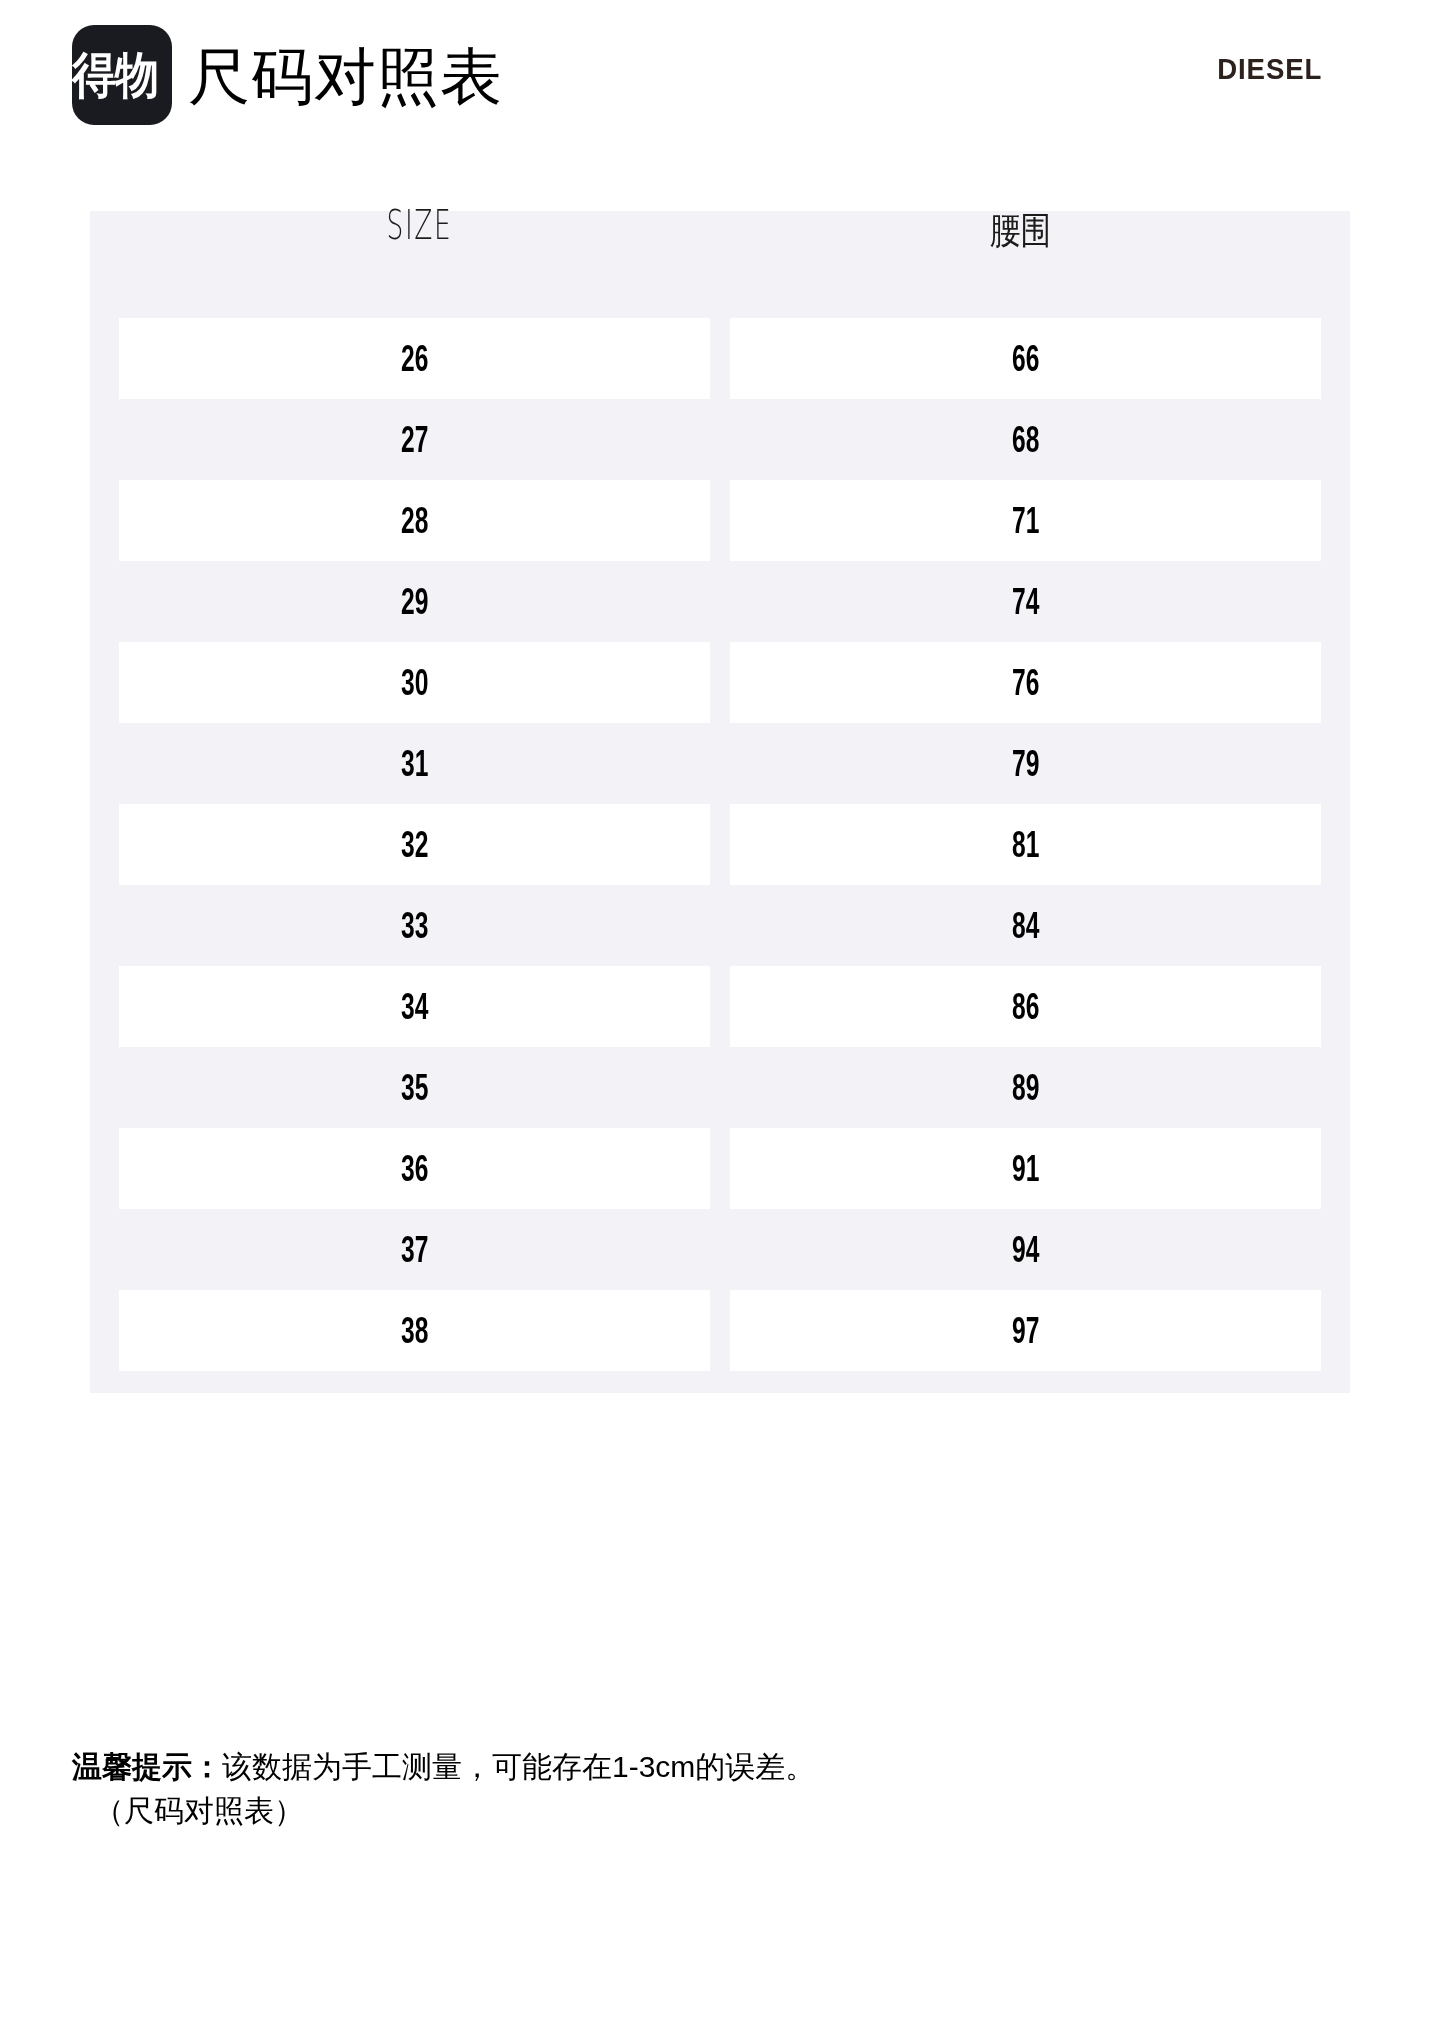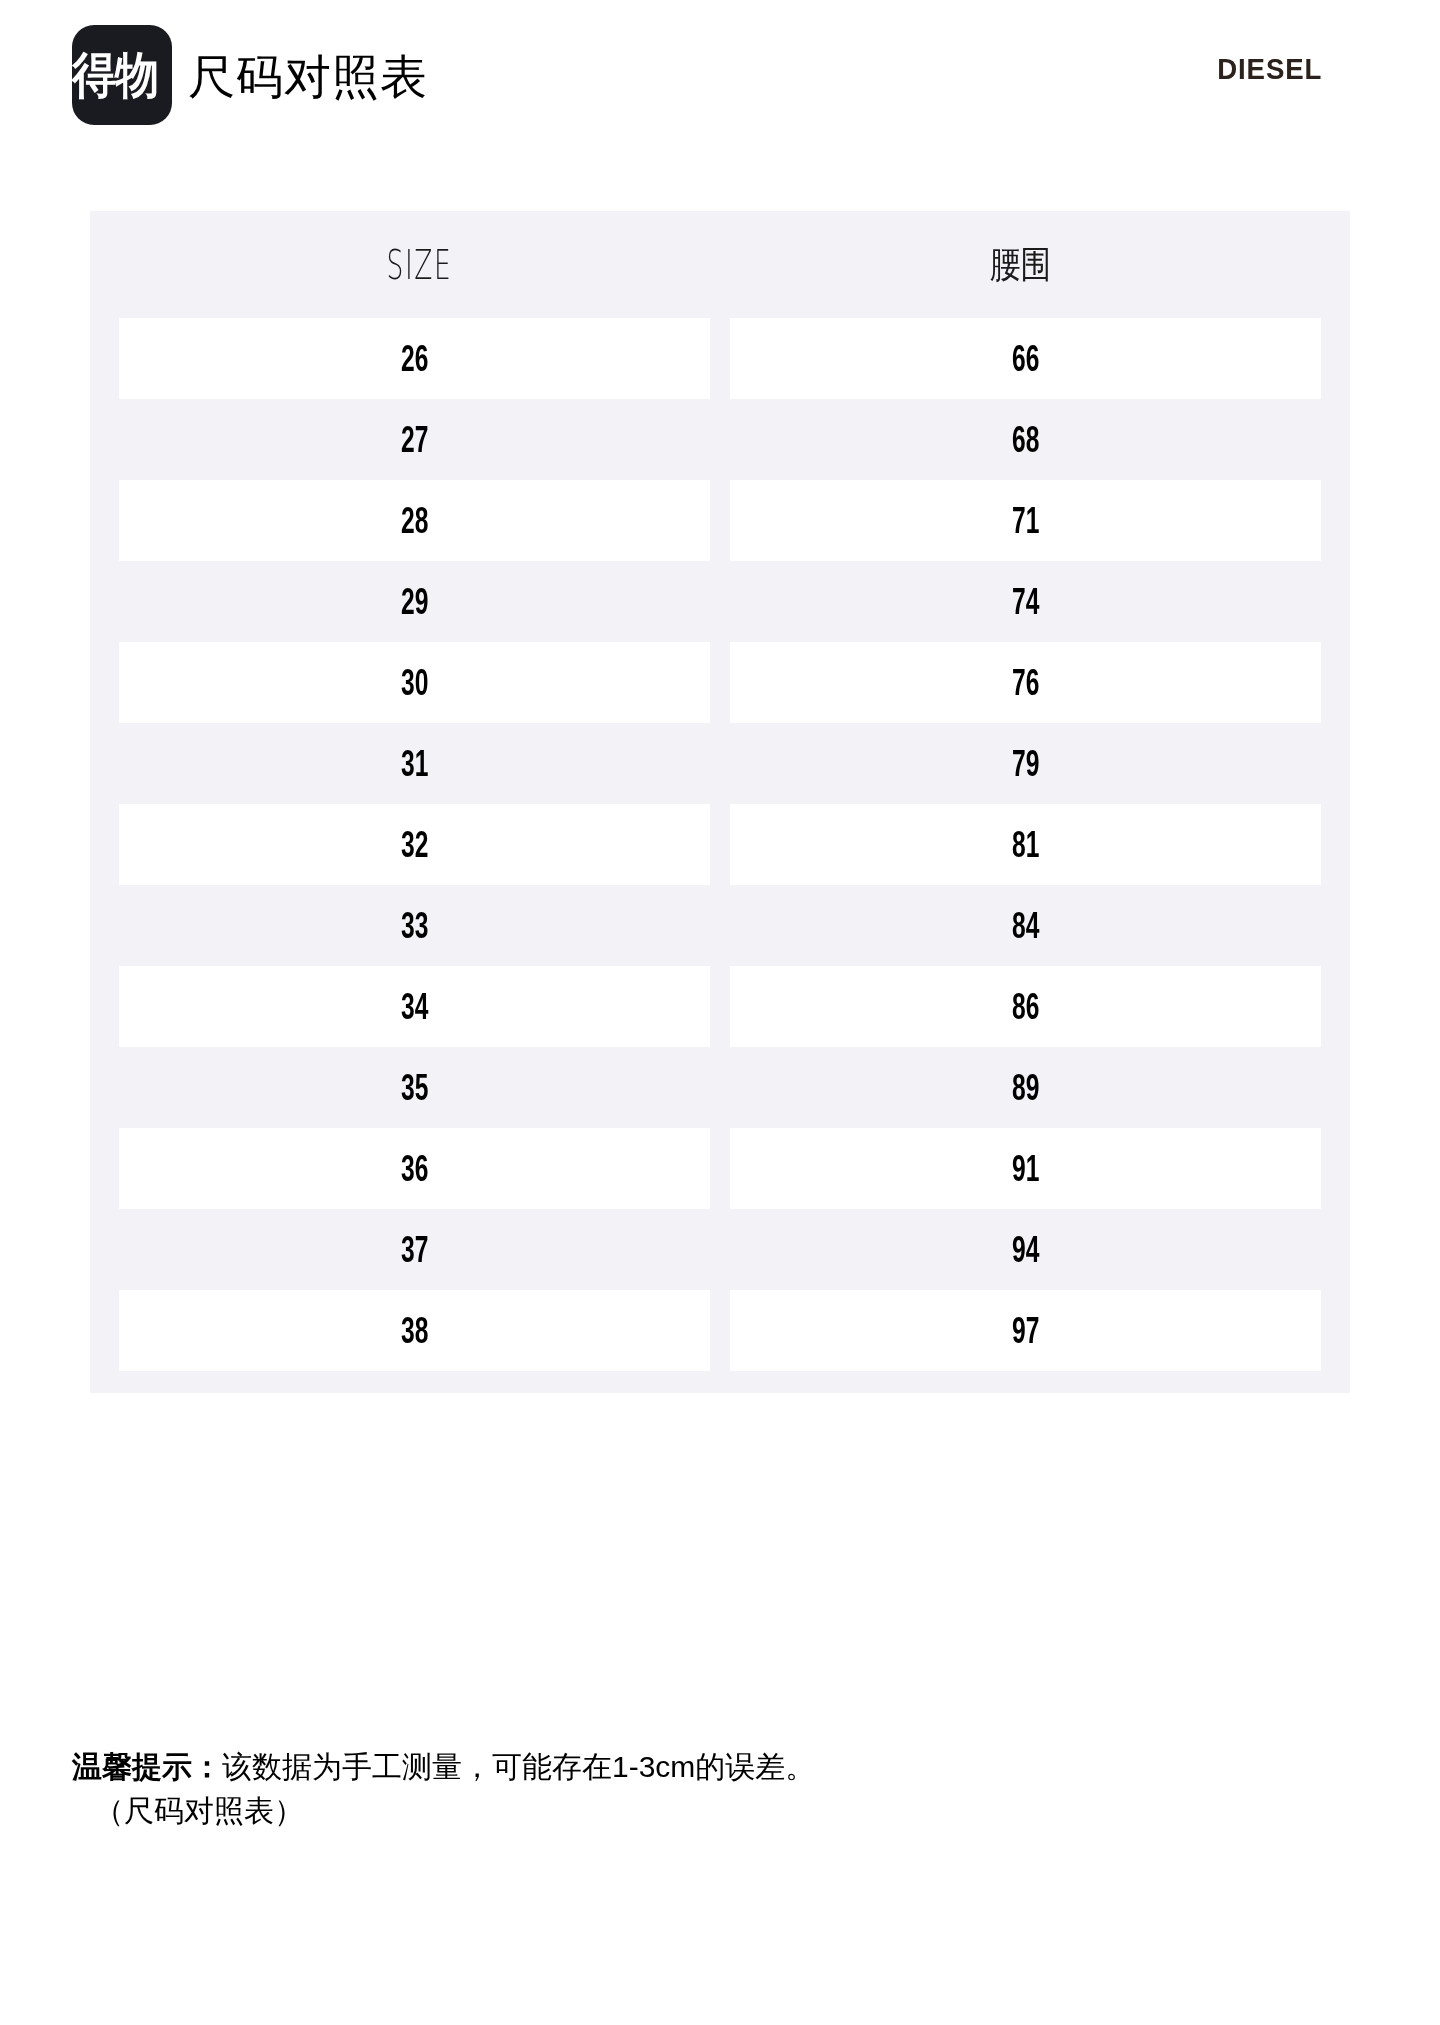--- a/index.html
+++ b/index.html
@@ -48,28 +48,27 @@
   .logo-mark-text {
     color: #ffffff;
     font-size: 44px;
     font-weight: 700;
     letter-spacing: -1px;
     line-height: 1;
     transform: scaleY(1.12);
   }
 
   .page-title {
-    font-size: 47px;
+    font-size: 62px;
     font-weight: 400;
     line-height: 1;
     letter-spacing: 1px;
     color: #000000;
     white-space: nowrap;
     margin-top: 4px;
-    font-family: Liberation Serif, serif;
   }
 
   .brand-logo {
     position: absolute;
     right: 118px;
     top: 52px;
     font-size: 30px;
     font-weight: 700;
     letter-spacing: 1px;
     color: #2b211d;
@@ -85,21 +84,20 @@
     left: 90px;
     top: 211px;
     width: 1260px;
     background: #f3f2f7;
     padding: 0 29px 22px 29px;
   }
 
   .table-head {
     display: flex;
     height: 107px;
-    align-items: center;
   }
 
   .th {
     flex: 1 1 0;
     text-align: center;
     font-size: 34px;
     font-weight: 300;
     color: #1b1b1b;
     letter-spacing: 2px;
     font-family: "DejaVu Sans", "Liberation Sans", sans-serif;

